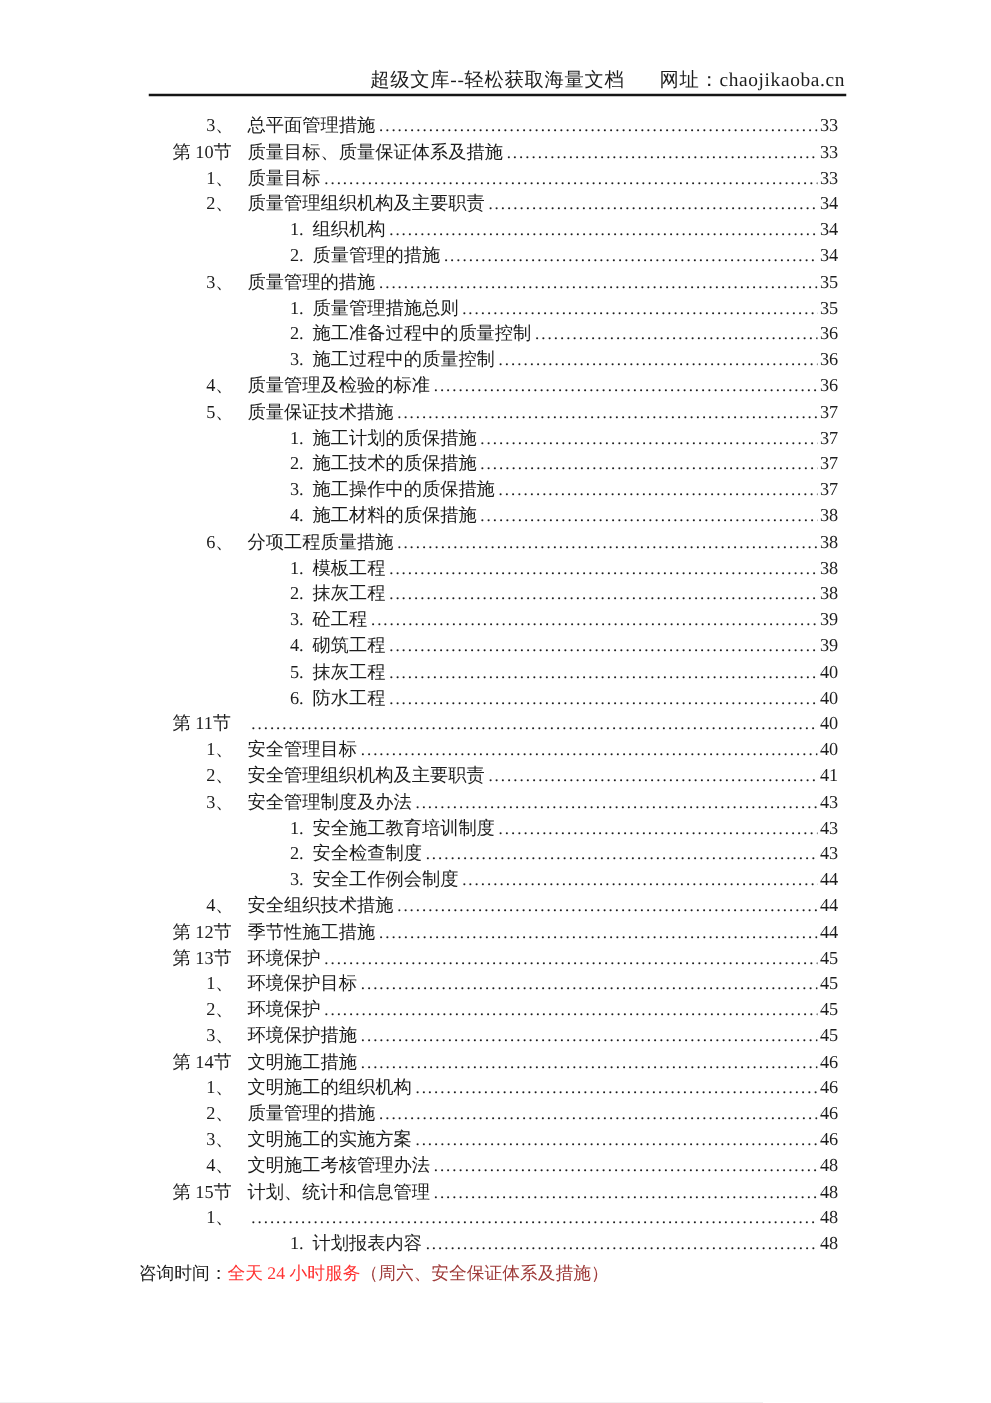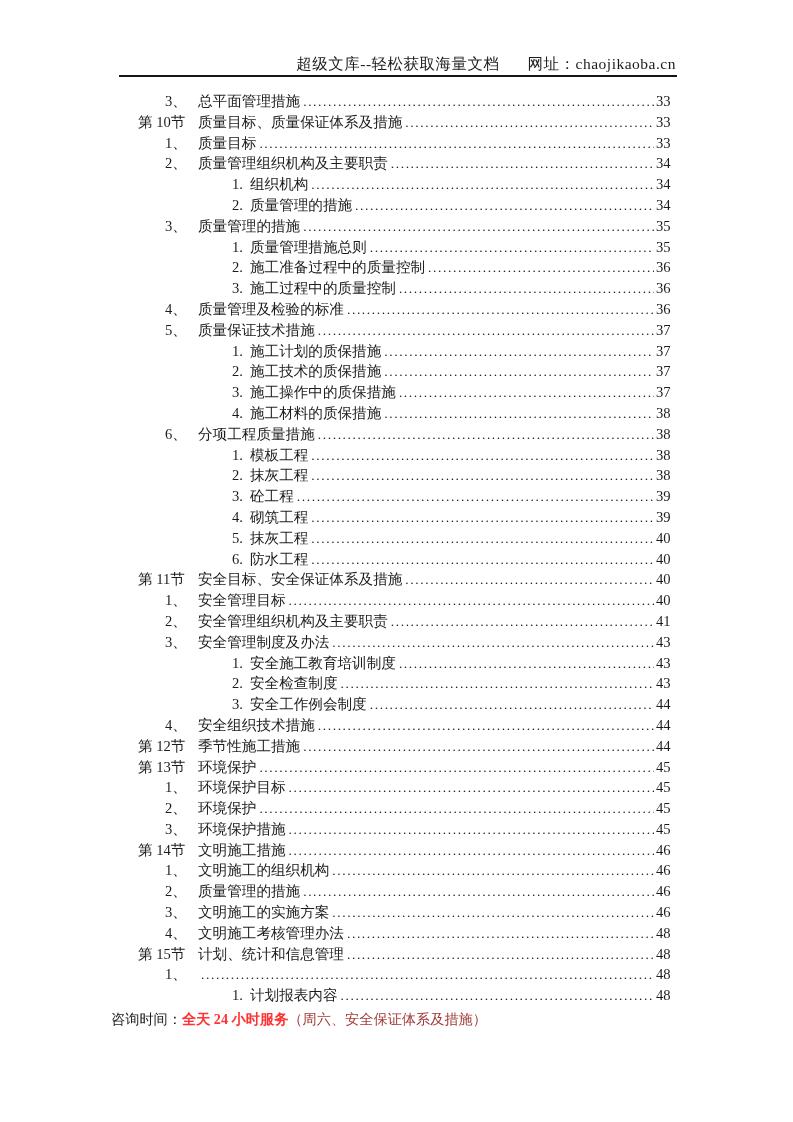--- a/index.html
+++ b/index.html
@@ -52,21 +52,21 @@
     position:absolute;left:111px;top:1009px;
     font-size:14.2px;line-height:21.5px;white-space:nowrap;
   }
   .f-num{
     font-family:"DejaVu Sans","Liberation Sans",sans-serif;
     font-size:15.5px;letter-spacing:.3px;
   }
   .f-gap{display:inline-block;width:24px;}
   
   .dbl{text-shadow:4.5px 0 0 currentColor;margin-right:4px;}
-  .f-red{color:var(--red,#ff3333);font-weight:bold;}
+  .f-red{color:var(--red,#ff3333);}
   .f-darkred{color:var(--darkred,#9e3a38);}
 </style>
 </head>
 <body>
 
 <div class="page" style="--ink: #1c1c1c; --red: #ff3333; --darkred: #9e3a38;">
 
   <div class="header-line">
     <span>超级文库--轻松获取海量文档</span><span class="hgap"></span><span>网址：</span><span>chaojikaoba.cn</span>
   </div>
@@ -206,21 +206,20 @@
         <span class="pg">40</span>
       </div>
       <div class="toc-row lvl2">
         <span class="num">6.</span>
         <span class="title">防水工程</span>
         <span class="leader"></span>
         <span class="pg">40</span>
       </div>
       <div class="toc-row lvl0">
         <span class="num">第 11节</span>
-        <span class="title">安全目标、安全保证体系及措施</span>
         <span class="leader"></span>
         <span class="pg">40</span>
       </div>
       <div class="toc-row lvl1">
         <span class="num">1、</span>
         <span class="title">安全管理目标</span>
         <span class="leader"></span>
         <span class="pg">40</span>
       </div>
       <div class="toc-row lvl1">

